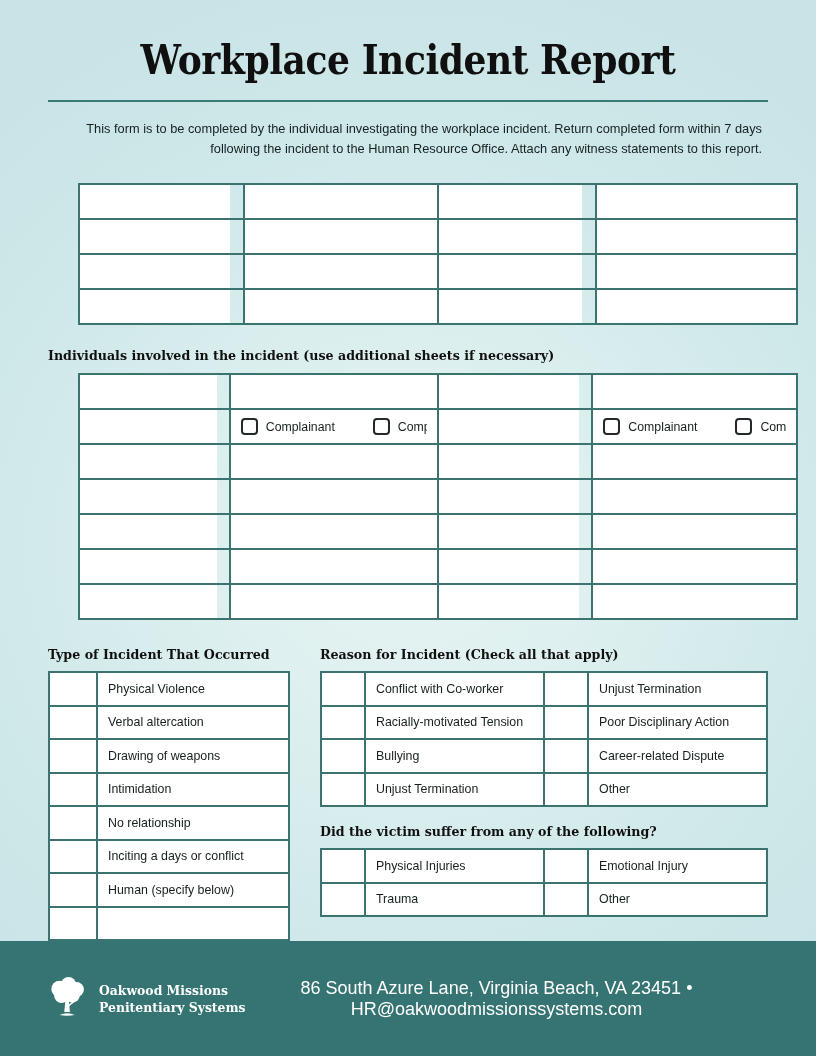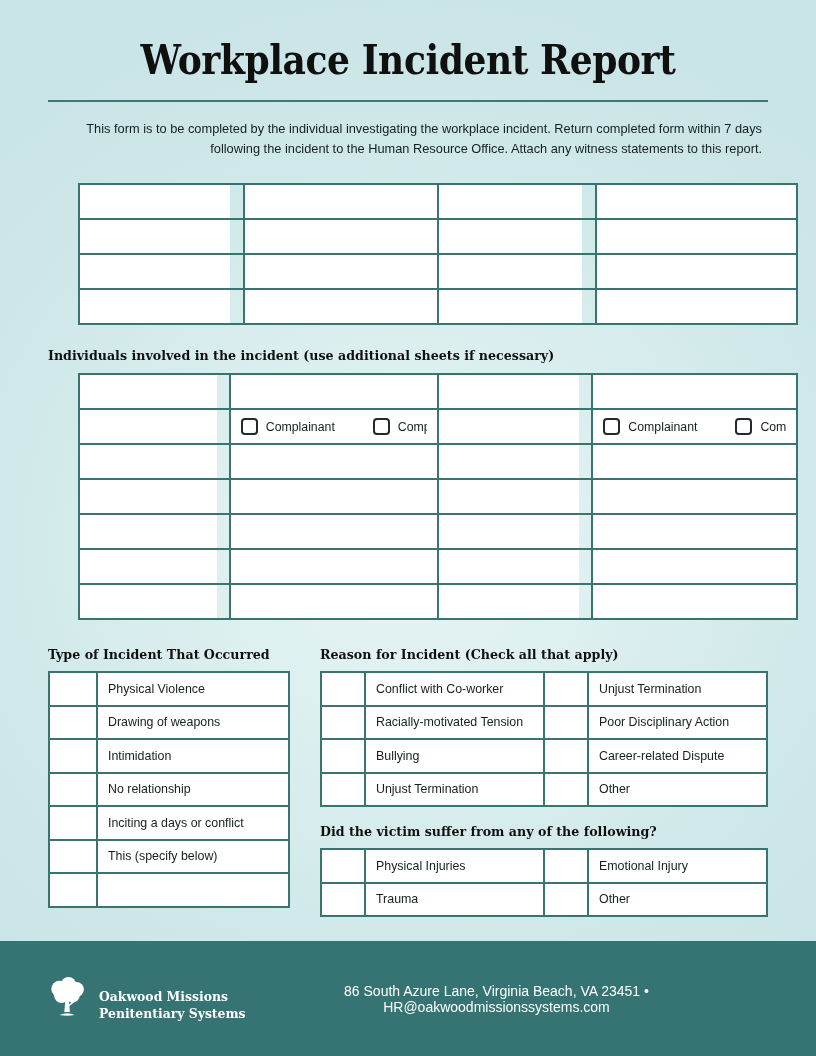--- a/index.html
+++ b/index.html
@@ -177,39 +177,39 @@
     position: absolute;
     left: 0; right: 0; bottom: 0;
     height: 115px;
     background: #357472;
     display: flex;
     align-items: center;
     padding: 0 48px;
   }
   .brand {
     display: flex;
-    align-items: flex-end;
+    align-items: center;
     gap: 13px;
     flex: none;
   }
   .brand-name {
     color: #ffffff;
     font-family: "DejaVu Serif", serif;
     font-weight: bold;
     font-size: 13.2px;
     line-height: 17px;
     transform: scaleX(0.94);
     transform-origin: left center;
     white-space: nowrap;
   }
   .contact {
     flex: 1;
     text-align: center;
     color: #ffffff;
-    font-size: 14px;
+    font-size: 18px;
     padding-right: 30px;
   }
 </style>
 </head>
 <body>
 
 <div class="page">
 
   <div class="content">
 
@@ -318,37 +318,41 @@
       <div class="col-left">
         <div class="sec-head list-head">Type of Incident That Occurred</div>
         <table class="checklist">
           <tbody>
             <tr>
               <td class="ckcell"><span class="box-light"></span></td>
               <td class="ckname">Physical Violence</td>
             </tr>
             <tr>
               <td class="ckcell"><span class="box-light"></span></td>
+              <td class="ckname">Verbal altercation</td>
+            </tr>
+            <tr>
+              <td class="ckcell"><span class="box-light"></span></td>
               <td class="ckname">Drawing of weapons</td>
             </tr>
             <tr>
               <td class="ckcell"><span class="box-light"></span></td>
               <td class="ckname">Intimidation</td>
             </tr>
             <tr>
               <td class="ckcell"><span class="box-light"></span></td>
               <td class="ckname">No relationship</td>
             </tr>
             <tr>
               <td class="ckcell"><span class="box-light"></span></td>
               <td class="ckname">Inciting a days or conflict</td>
             </tr>
             <tr>
               <td class="ckcell"><span class="box-light"></span></td>
-              <td class="ckname">This (specify below)</td>
+              <td class="ckname">Human (specify below)</td>
             </tr>
             <tr>
               <td class="ckcell"></td>
               <td class="ckname"></td>
             </tr>
           </tbody>
         </table>
       </div>
 
       <div class="col-right">

